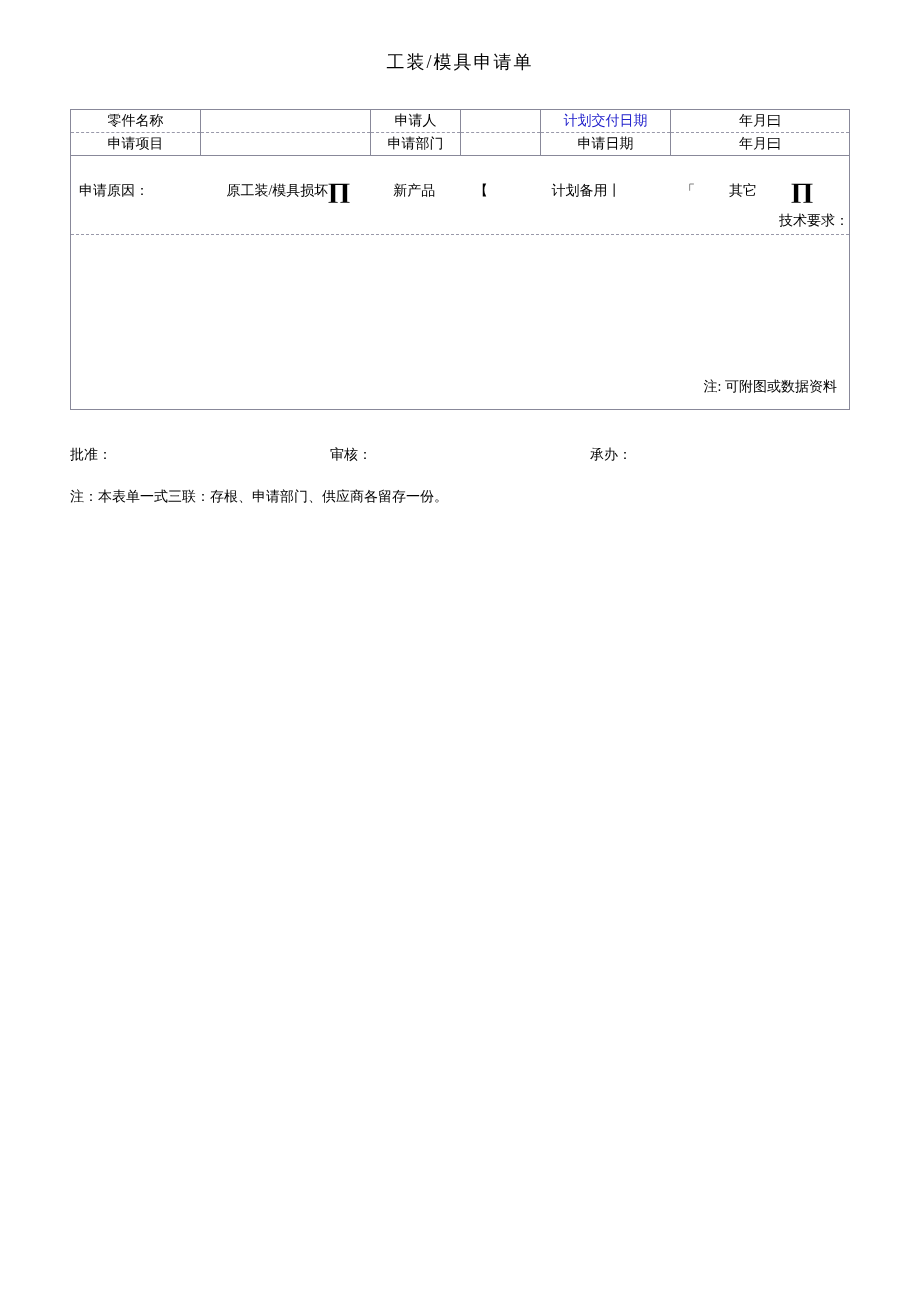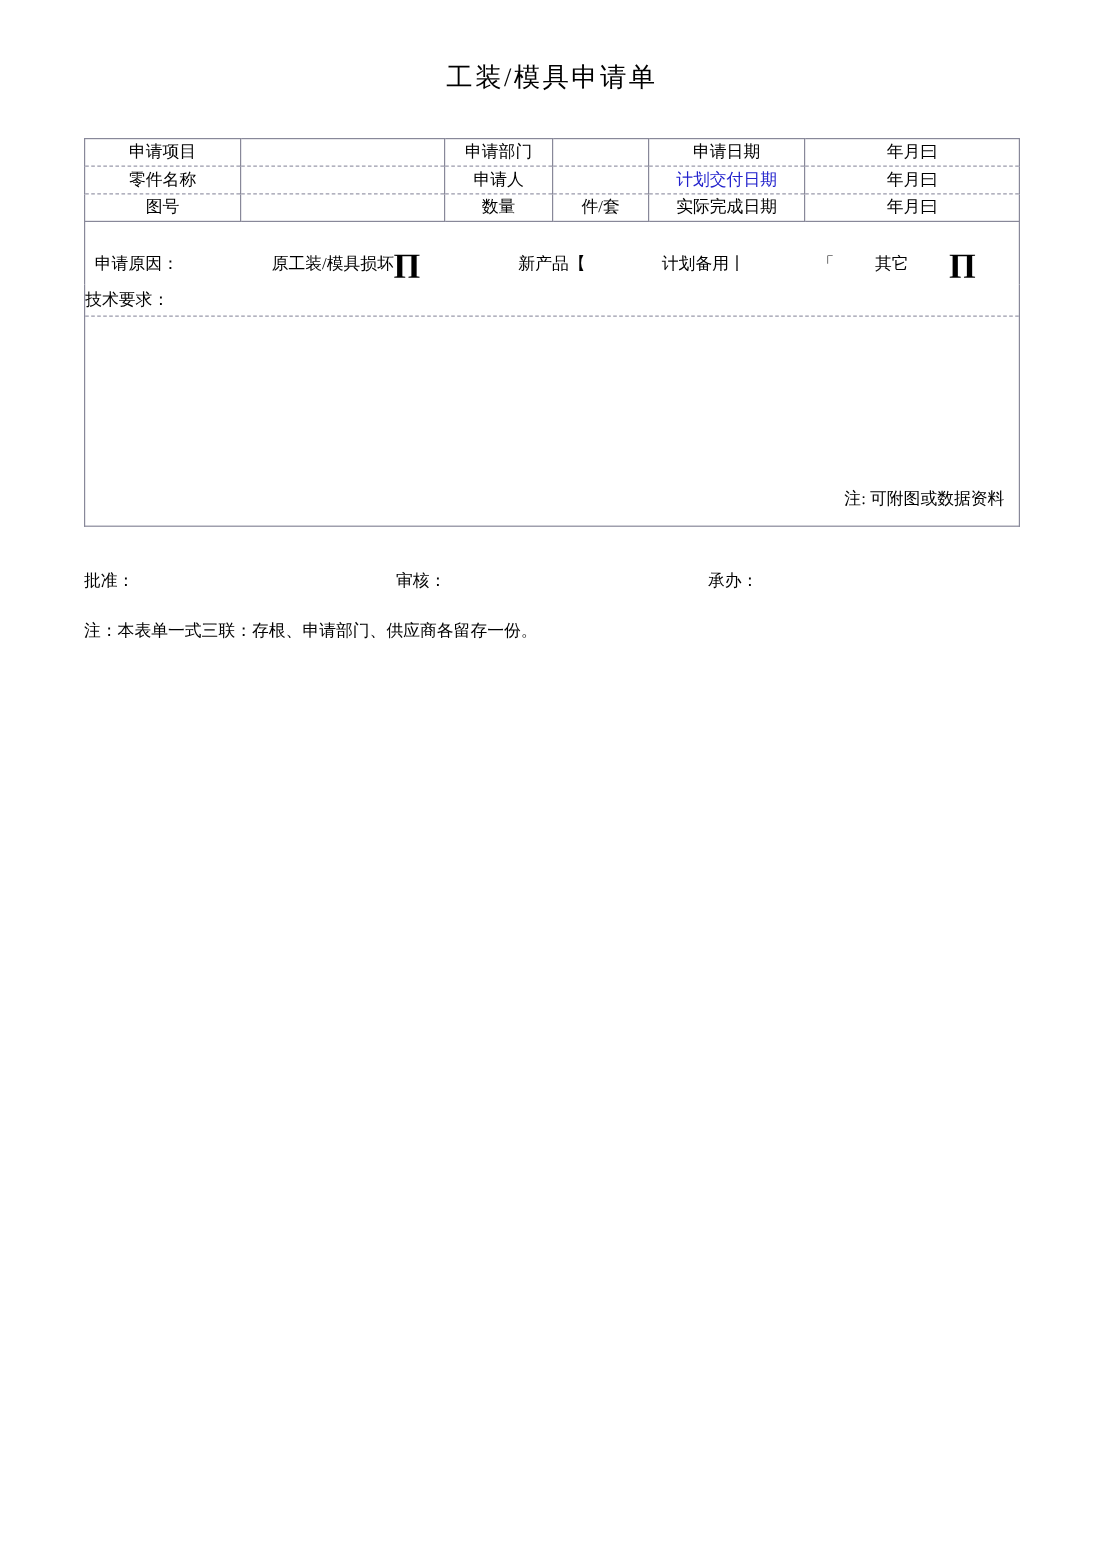--- a/index.html
+++ b/index.html
@@ -7,21 +7,21 @@
       width: 920px;
       height: 1301px;
       background: #fff;
       font-family: "SimSun", "宋体", serif;
       padding: 50px 70px;
       font-size: 14px;
       color: #000;
     }
     .title {
       text-align: center;
-      font-size: 22px;
+      font-size: 18px;
       font-weight: normal;
       margin-bottom: 35px;
       letter-spacing: 2px;
     }
     table.form-table {
       width: 100%;
       border-collapse: collapse;
     }
     table.form-table td {
       border: 1px solid #889;
@@ -77,67 +77,59 @@
   </style>
 </head>
 <body>
 
 <div class="title">工装/模具申请单</div>
 
 <div>
   <table class="form-table">
     <tbody>
         <tr>
-      <td style="width:130px">申请项目</td>
-      <td style="width:170px"></td>
-      <td style="width:90px">申请部门</td>
-      <td style="width:80px"></td>
-      <td style="width:130px">申请日期</td>
-      <td>年月曰</td>
-    </tr>
-    <tr>
       <td>零件名称</td>
       <td></td>
       <td>申请人</td>
       <td></td>
       <td class="blue-link">计划交付日期</td>
       <td>年月曰</td>
     </tr>
     <tr>
-      <td>图号</td>
-      <td></td>
-      <td>数量</td>
-      <td>件/套</td>
-      <td>实际完成日期</td>
+      <td style="width:130px">申请项目</td>
+      <td style="width:170px"></td>
+      <td style="width:90px">申请部门</td>
+      <td style="width:80px"></td>
+      <td style="width:130px">申请日期</td>
       <td>年月曰</td>
     </tr>
   </tbody>
     </table>
 
   <table class="form-table" style="border-top:none">
     <tbody>
         <tr class="reason-row">
       <td style="border-top:none;border-bottom:1px dashed #99a;">
         <div class="reason-cell" style="border:none;margin-top:18px;">
           <span>申请原因：</span>
           <span style="flex:1.5;text-align:right">原工装/模具损坏</span>
           <span class="pi-symbol">∏</span>
-          <span style="flex:1;text-align:right;padding-left:4px">新产品</span>
+          <span style="flex:1;text-align:center;padding-left:4px">新产品</span>
           <span class="bracket">【</span>
           <span style="flex:1;text-align:right">计划备用</span>
           <span class="bracket">丨</span>
           <span style="flex:0.5"></span>
           <span class="bracket">「</span>
           <span style="flex:0.8;text-align:center">其它</span>
           <span class="pi-symbol" style="margin-right:30px">∏</span>
         </div>
       </td>
     </tr>
     <tr>
-      <td style="border-top:none;text-align:left;padding:0;height:auto;">
+      <td style="border-top:none;text-align:right;padding:0;height:auto;">
         <div style="padding:4px 0 0 0;">技术要求：</div>
         <div style="height:175px;position:relative;border-top:1px dashed #99a;margin-top:4px;">
           <div style="position:absolute;right:12px;bottom:13px;">注: 可附图或数据资料</div>
         </div>
       </td>
     </tr>
   </tbody>
     </table>
 </div>
 

